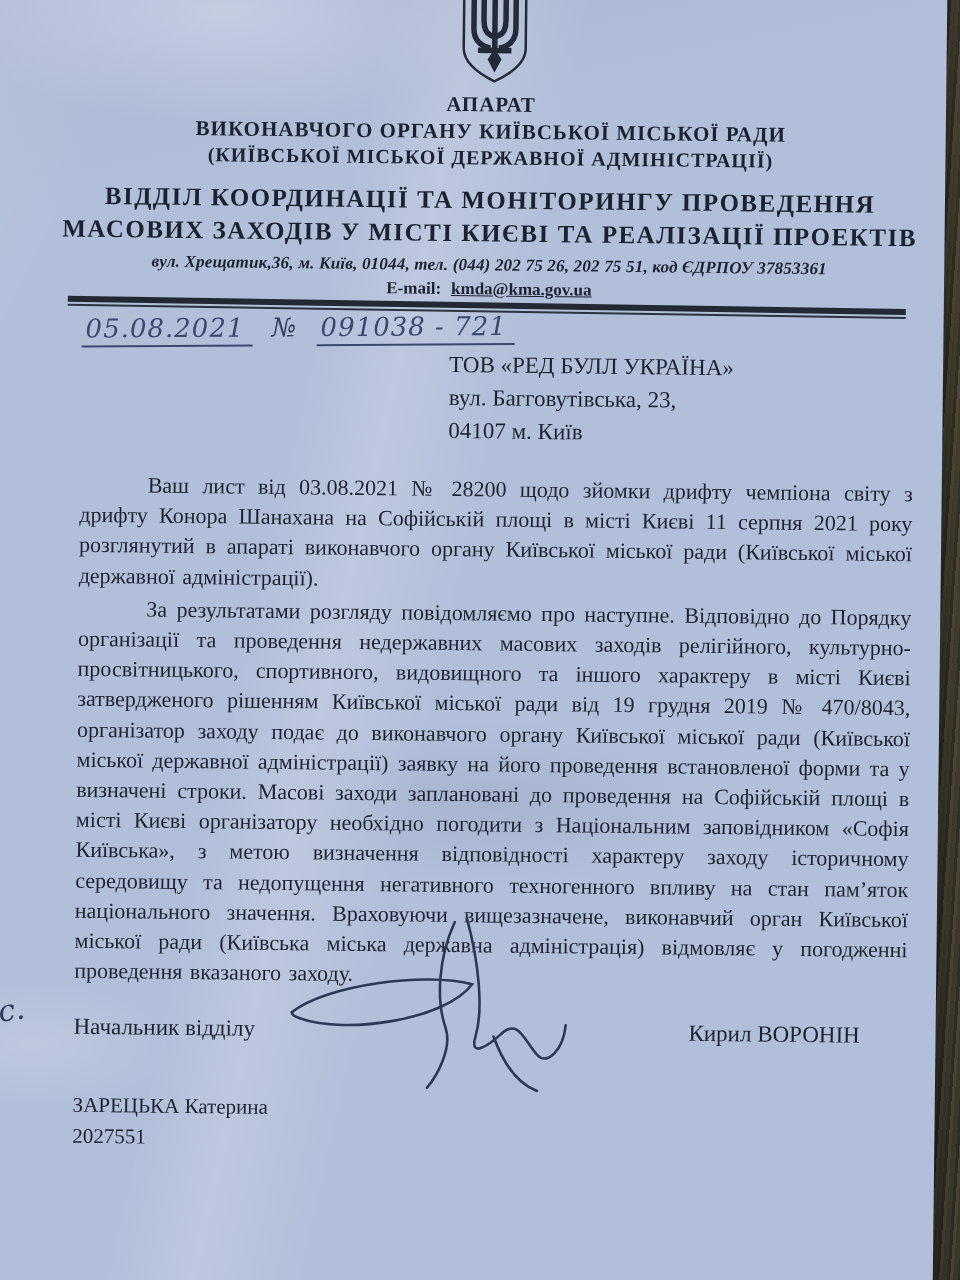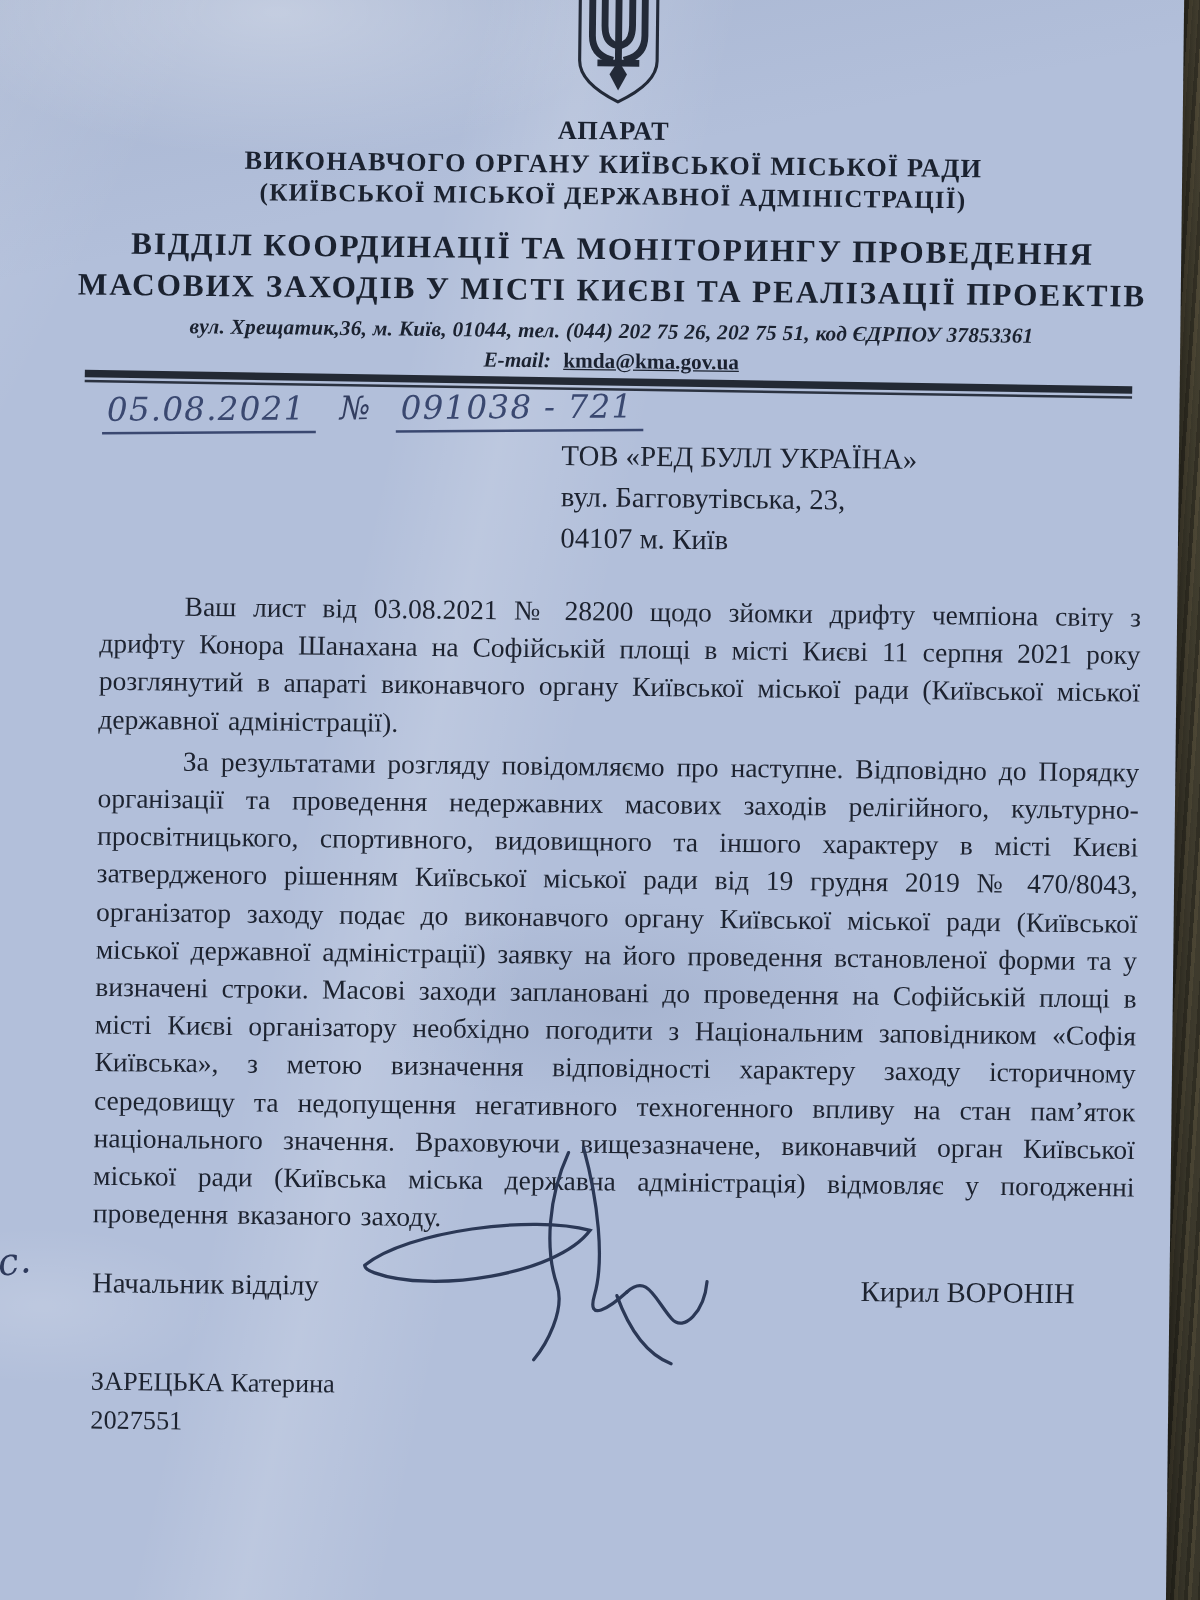--- a/index.html
+++ b/index.html
@@ -35,21 +35,21 @@
   
   #emblem{left:492px;top:30px;width:72px;height:100px;}
   .hdr{left:70px;width:910px;text-align:center;font-weight:bold;color:#1b2230;}
   .org1{top:134px;font-size:21px;letter-spacing:1px;}
   .org2{top:161px;font-size:21px;letter-spacing:1px;}
   .org3{top:188px;font-size:20px;letter-spacing:1px;}
   .dept1{top:228px;font-size:25px;letter-spacing:1.5px;}
   .dept2{top:261px;font-size:25px;letter-spacing:1.5px;}
   .addr{top:297px;font-size:17px;font-style:italic;letter-spacing:.2px;font-weight:bold;}
   .mail{top:321px;font-size:17px;font-weight:bold;}
-  .mail .lbl{font-style:italic;}
+  .mail .lbl{}
   .mail .val{text-decoration:underline;margin-left:10px;}
   #rule{left:104px;top:344px;width:838px;height:11px;transform:rotate(0.25deg);}
   #rule .r1{height:6px;background:#232934;}
   #rule .r2{height:2px;background:#2b3240;margin-top:2px;}
   
   .hand{font-style:italic;color:#3a4870;font-family:"DejaVu Serif","Liberation Serif",serif;}
   #refline{left:118px;top:356px;font-size:26px;letter-spacing:1px;transform:rotate(-1deg);}
   #refline .u{border-bottom:2px solid #3a4870;padding:0 8px 2px 4px;}
   #refline .no{margin:0 10px;color:#333e60;}
   

